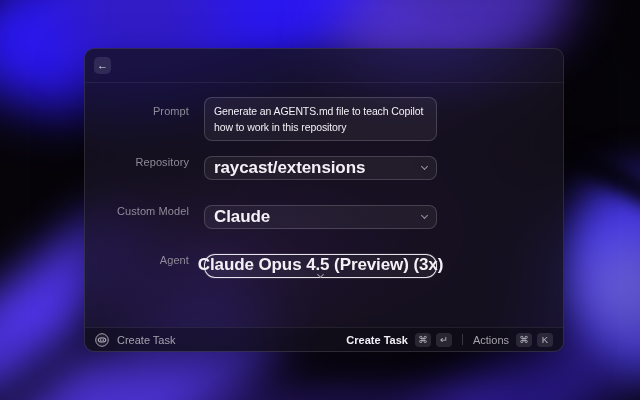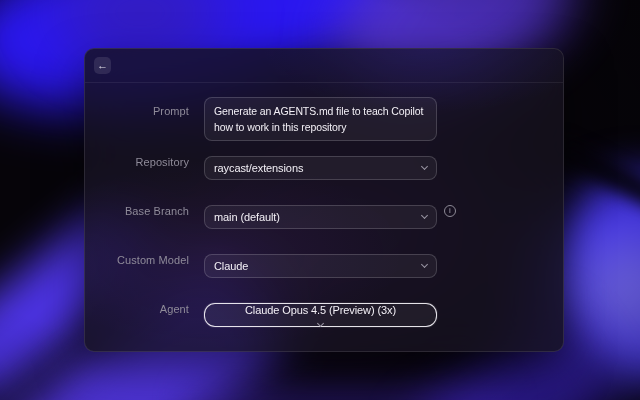--- a/index.html
+++ b/index.html
@@ -65,21 +65,21 @@
   .prompt-box { width:233px; height:44px; resize:none; border-radius:8px;
              border:1px solid rgba(255,255,255,0.17); background:rgba(255,255,255,0.05);
              color:#f3f0f6; font-size:10.5px; line-height:1.5; padding:6px 9px;
              font-family:"Liberation Sans", sans-serif; letter-spacing:-.1px; outline:none; }
 
   .dropdown { width:233px; height:24px; border-radius:8px; cursor:pointer;
              border:1px solid rgba(255,255,255,0.17); background:rgba(255,255,255,0.05);
              display:flex; align-items:center; justify-content:space-between; padding:0 9px; }
   .dropdown.focused { border:1.5px solid rgba(246,244,250,0.92); border-radius:11px;
              box-shadow:0 0 0 1px rgba(255,255,255,0.08);flex-direction:column; }
-  .dd-value { font-size:11px; color:#f3f0f6; letter-spacing:-.1px; white-space:nowrap; }
+  .dd-value { font-size:17px; color:#f3f0f6; letter-spacing:-.1px; white-space:nowrap;font-weight:bold; }
   .chev { width:5px; height:5px; border:solid #9a96a3; border-width:0 1.5px 1.5px 0;
              transform:rotate(45deg); margin-top:-3px; flex:0 0 auto; }
 
   .info-badge { width:12px; height:12px; margin-left:7px; border-radius:50%;
              border:1px solid #8d8995; color:#a8a4b0; font-size:8px; line-height:1;
              display:flex; align-items:center; justify-content:center; font-style:normal; }
 
   
   .footer { flex:0 0 24px; height:24px; display:flex; align-items:center; padding:0 10px;
              border-top:1px solid rgba(255,255,255,0.08); background:rgba(10,8,15,0.35); }
@@ -128,28 +128,20 @@
       </div>
 
       <div class="row">
         <div class="f-label">Repository</div>
         <div class="dropdown">
           <span class="dd-value">raycast/extensions</span>
           <span class="chev"></span>
         </div>
       </div>
 
-      <div class="row">
-        <div class="f-label">Base Branch</div>
-        <div class="dropdown">
-          <span class="dd-value">main (default)</span>
-          <span class="chev"></span>
-        </div>
-        <span class="info-badge">i</span>
-      </div>
 
       <div class="row">
         <div class="f-label">Custom Model</div>
         <div class="dropdown">
           <span class="dd-value">Claude</span>
           <span class="chev"></span>
         </div>
       </div>
 
       <div class="row">

